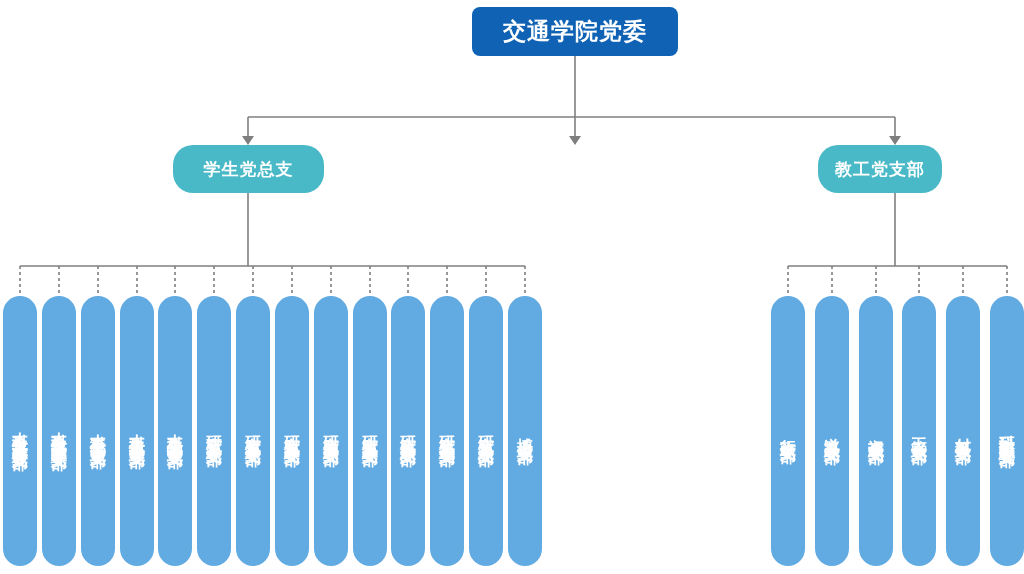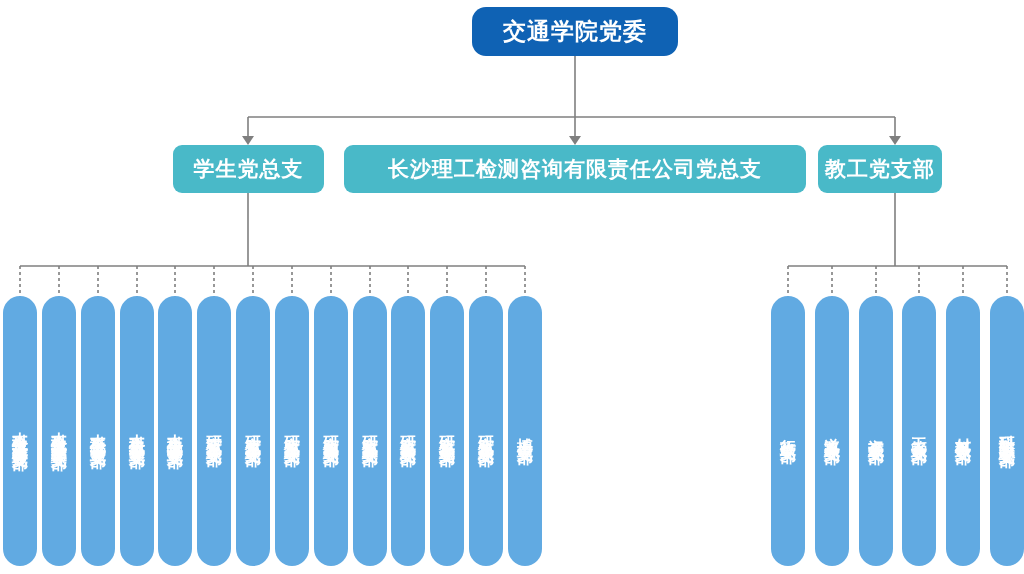--- a/index.html
+++ b/index.html
@@ -10,26 +10,26 @@
   .connector{position:absolute;left:0;top:0;pointer-events:none;}
   .connector path{stroke:var(--c-line,#7f7f7f);stroke-width:1.6;fill:none;}
   .connector path.dashed{stroke-dasharray:3 3;}
   .connector polygon{fill:var(--c-line,#7f7f7f);}
   .node{
     position:absolute;display:flex;align-items:center;justify-content:center;
     color:var(--c-text,#ffffff);font-weight:bold;text-align:center;
     box-sizing:border-box;
   }
   .root-node{
-    left:472px;top:7px;width:206px;height:49px;border-radius:14px;
+    left:472px;top:7px;width:206px;height:49px;border-radius:8px;
     background:var(--c-root,#0f62b4);font-size:23px;letter-spacing:1px;
   }
   .group-node{
-    top:145px;height:48px;border-radius:9px;
-    background:var(--c-group,#49b9c8);font-size:21px;letter-spacing:1px;font-family:Liberation Serif, serif;
+    top:145px;height:48px;border-radius:20px;
+    background:var(--c-group,#49b9c8);font-size:17px;letter-spacing:1px;font-family:Liberation Serif, serif;
   }
   .group-student{left:173px;width:151px;}
   .group-company{left:344px;width:462px;}
   .group-faculty{left:818px;width:124px;}
   .pill{
     position:absolute;top:296px;width:34px;height:270px;border-radius:17px;
     background:var(--c-branch,#61aae2);
     writing-mode:vertical-rl;text-orientation:upright;
     display:flex;align-items:center;justify-content:center;
     color:var(--c-text,#ffffff);font-weight:bold;font-size:16px;
@@ -79,21 +79,20 @@
     <path class="dashed" d="M832,266 V298"></path>
     <path class="dashed" d="M876,266 V298"></path>
     <path class="dashed" d="M919,266 V298"></path>
     <path class="dashed" d="M963,266 V298"></path>
     <path class="dashed" d="M1007,266 V298"></path>
   </svg>
 
   <div class="node root-node">交通学院党委</div>
 
   <div class="node group-node group-student">学生党总支</div>
-  <div class="node group-node group-company">长沙理工检测咨询有限责任公司党总支</div>
   <div class="node group-node group-faculty">教工党支部</div>
 
   <div class="pill" style="left:3px">本科生道路专业力行党支部</div>
   <div class="pill" style="left:42px">本科生道路专业守正党支部</div>
   <div class="pill" style="left:81px">本科生工管专业党支部</div>
   <div class="pill" style="left:120px">本科生交工专业党支部</div>
   <div class="pill" style="left:158px">本科生运物专业党支部</div>
   <div class="pill" style="left:197px">研究生第一党支部</div>
   <div class="pill" style="left:236px">研究生第二党支部</div>
   <div class="pill" style="left:275px">研究生第三党支部</div>

